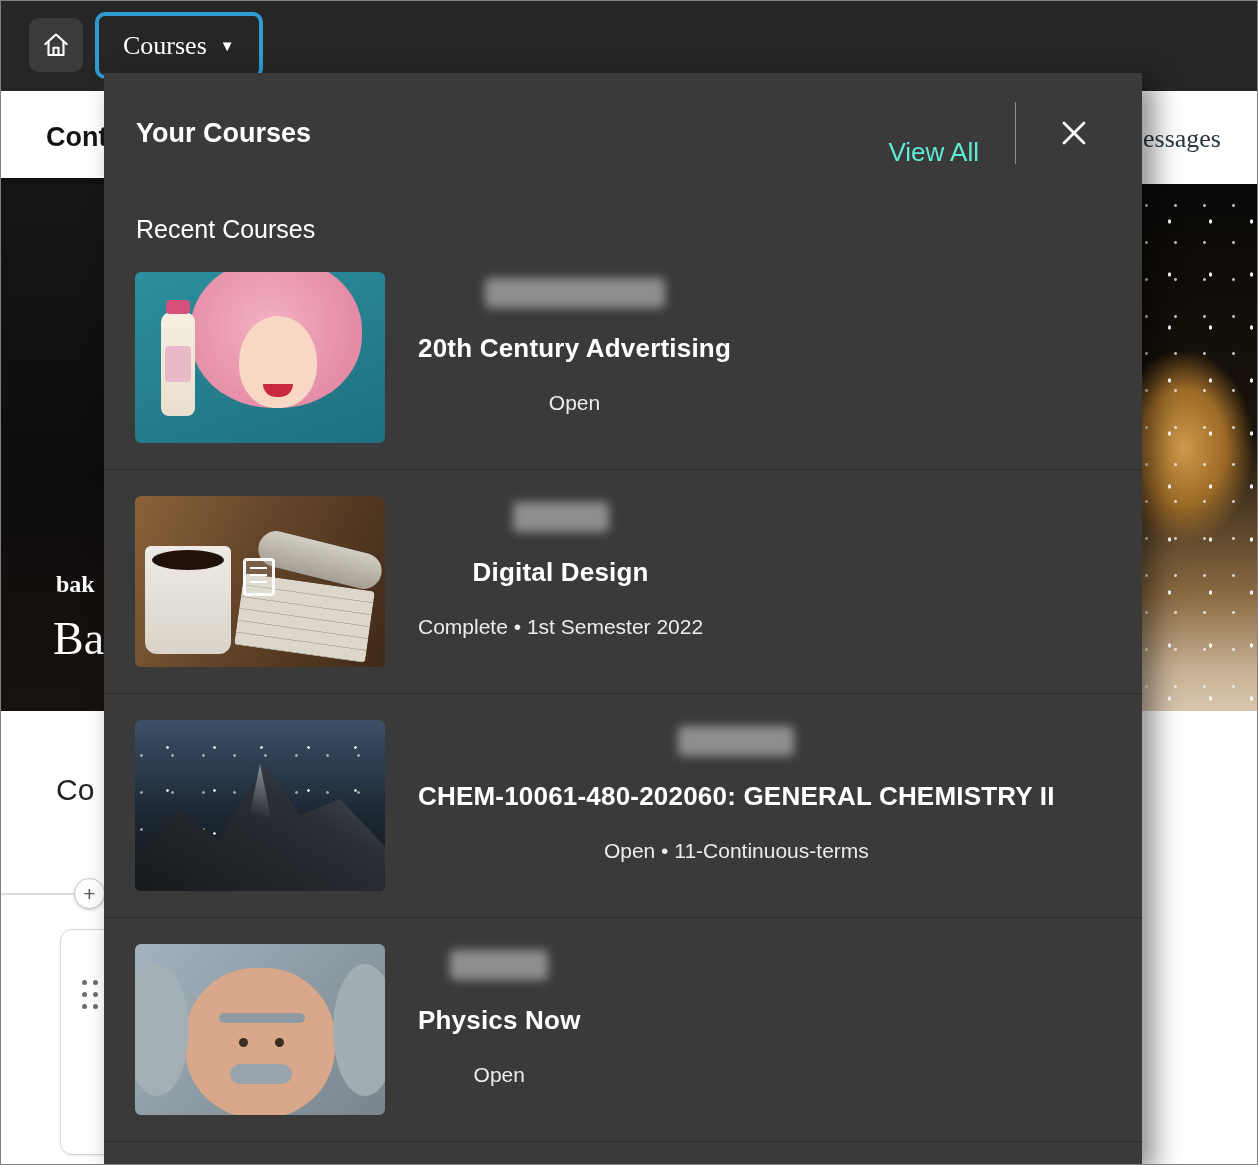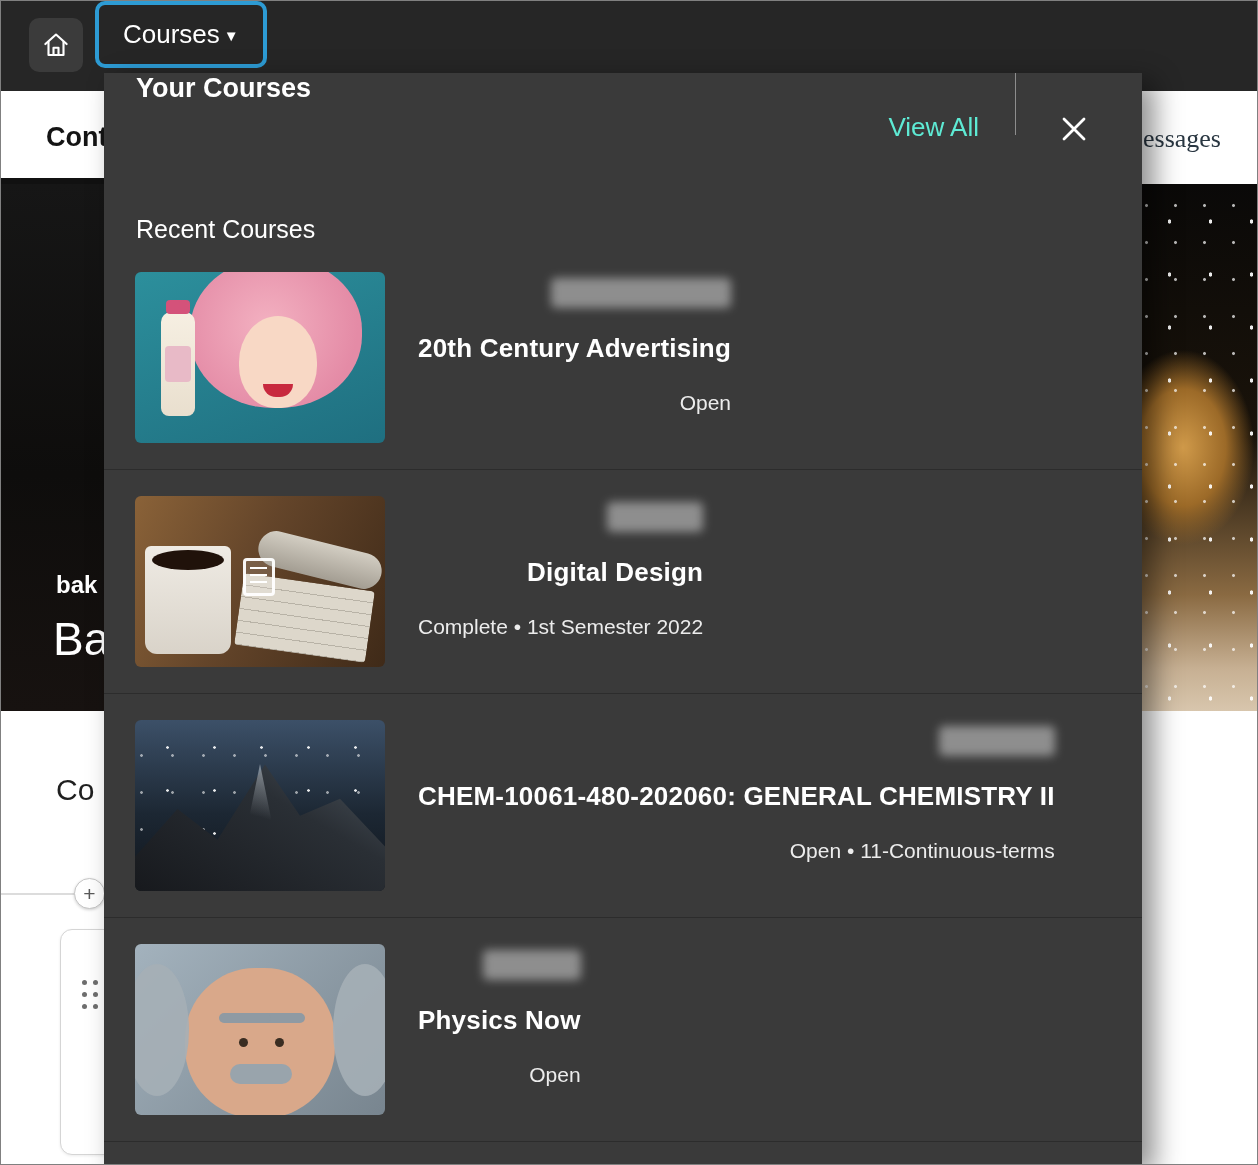--- a/index.html
+++ b/index.html
@@ -19,45 +19,45 @@
   .topbar {
     position: absolute; left:0; top:0; width:100%; height:90px;
     background:#262626; z-index:5;
   }
   .home-btn {
     position:absolute; left:28px; top:17px; width:54px; height:54px;
     background:#3b3b3b; border:none; border-radius:10px;
     display:flex; align-items:center; justify-content:center; cursor:pointer;
   }
   .courses-btn {
-    position:absolute; left:94px; top:0; height:67px; padding:0 24px;
+    position:absolute; left:94px; top:11px; height:67px; padding:0 24px;
     background:transparent; border:4px solid #2d9bd4; border-radius:10px;
-    color:#ffffff; font-size:26px; font-family:Liberation Sans, sans-serif;
-    display:flex; align-items:center; gap:4px; cursor:pointer; z-index:40;
+    color:#ffffff; font-size:26px; font-family:Liberation Serif, serif;
+    display:flex; align-items:center; gap:13px; cursor:pointer; z-index:40;
   }
   .caret { font-size:15px; padding-top:2px; }
   .breadcrumb {
     position:absolute; left:325px; top:0; height:90px;
     display:flex; align-items:center; gap:11px;
     color:#ffffff; font-size:26px; z-index:6; white-space:nowrap;
   }
   .crumb-id { font-weight:700; }
   .crumb-sep { font-size:20px; }
 
   
   .tabbar { position:absolute; left:0; top:90px; width:100%; height:93px; background:#ffffff; z-index:1; }
   .tab-left { position:absolute; left:45px; top:31px; font-size:27px; font-weight:700; color:#141414; cursor:pointer; }
   .tab-underline { position:absolute; left:0; bottom:0; width:103px; height:6px; background:#111111; }
   .tab-right { position:absolute; left:1142px; top:33px; font-size:26px; color:#2a3742; cursor:pointer;font-family:Liberation Serif, serif; }
 
   
   .hero-left {
     position:absolute; left:0; top:183px; width:103px; height:527px;
     background:linear-gradient(180deg,#161616 0%, #0e0d0c 55%, #171210 100%);
-    color:#ffffff; z-index:1;
+    color:#ffffff; z-index:1;font-family:Liberation Serif, serif;
   }
   .hero-small { position:absolute; left:55px; top:387px; font-size:24px; font-weight:700; }
   .hero-large { position:absolute; left:52px; top:428px; font-size:46px; }
   .hero-right {
     position:absolute; left:1141px; top:183px; width:117px; height:527px; z-index:1;
     background-image:
       radial-gradient(rgba(255,255,255,0.92) 1.3px, transparent 2px),
       radial-gradient(rgba(255,255,255,0.7) 1px, transparent 1.6px),
       radial-gradient(ellipse 95px 130px at 35% 50%, #d09a4a 0%, #9c6a28 45%, rgba(0,0,0,0) 75%),
       linear-gradient(180deg, #0a0908 0%, #1a130a 48%, #8a6a42 78%, #c7b093 92%, #d8c6ad 100%);
@@ -84,33 +84,33 @@
     cursor:grab;
   }
 
   
   .dropdown {
     position:absolute; left:103px; top:72px; width:1038px; height:1093px;
     background:#3a3a3a; z-index:20; color:#ffffff;
     box-shadow: 12px 8px 26px rgba(0,0,0,.45);
     display:flex; flex-direction:column;
   }
-  .dd-header { display:flex; height:112px; padding:0 46px 0 32px; flex:0 0 auto; }
+  .dd-header { display:flex; align-items:center; height:112px; padding:8px 46px 0 32px; flex:0 0 auto; }
   .dd-title { font-size:27px; font-weight:700; flex:1; }
   .view-all { font-size:26px; color:#5eead4; text-decoration:none; cursor:pointer;margin-top:39px; }
   .dd-sep { width:1px; height:62px; background:#8d8d8d; margin:0 36px; }
   .close-btn { background:none; border:none; padding:6px; cursor:pointer; display:flex; align-items:center; }
 
   .section-title { font-size:25px; font-weight:400; margin:30px 0 2px 32px; }
 
   .course-row {
     display:flex; padding:26px 32px 26px 31px;
     border-bottom:1px solid #2c2c2c; cursor:pointer;
   }
-  .course-info { margin-left:33px; padding-top:6px; display:flex; flex-direction:column; align-items:flex-end; }
+  .course-info { margin-left:33px; padding-top:6px; display:flex; flex-direction:column; align-items:center; }
   .badge { height:30px; background:#9a9a9a; border-radius:5px; filter:blur(5px); opacity:.88; margin-bottom:25px; }
   .course-title { font-size:26px; font-weight:700; margin-bottom:27px; letter-spacing:.2px; }
   .course-status { font-size:21px; color:#ececec; }
 
   
   .thumb { position:relative; width:250px; height:171px; border-radius:6px; overflow:hidden; flex:0 0 auto; }
   .thumb .art { position:absolute; }
 
   
   .thumb-ad { background:linear-gradient(160deg,#2c8f9c 0%, #1f6f80 100%); }

